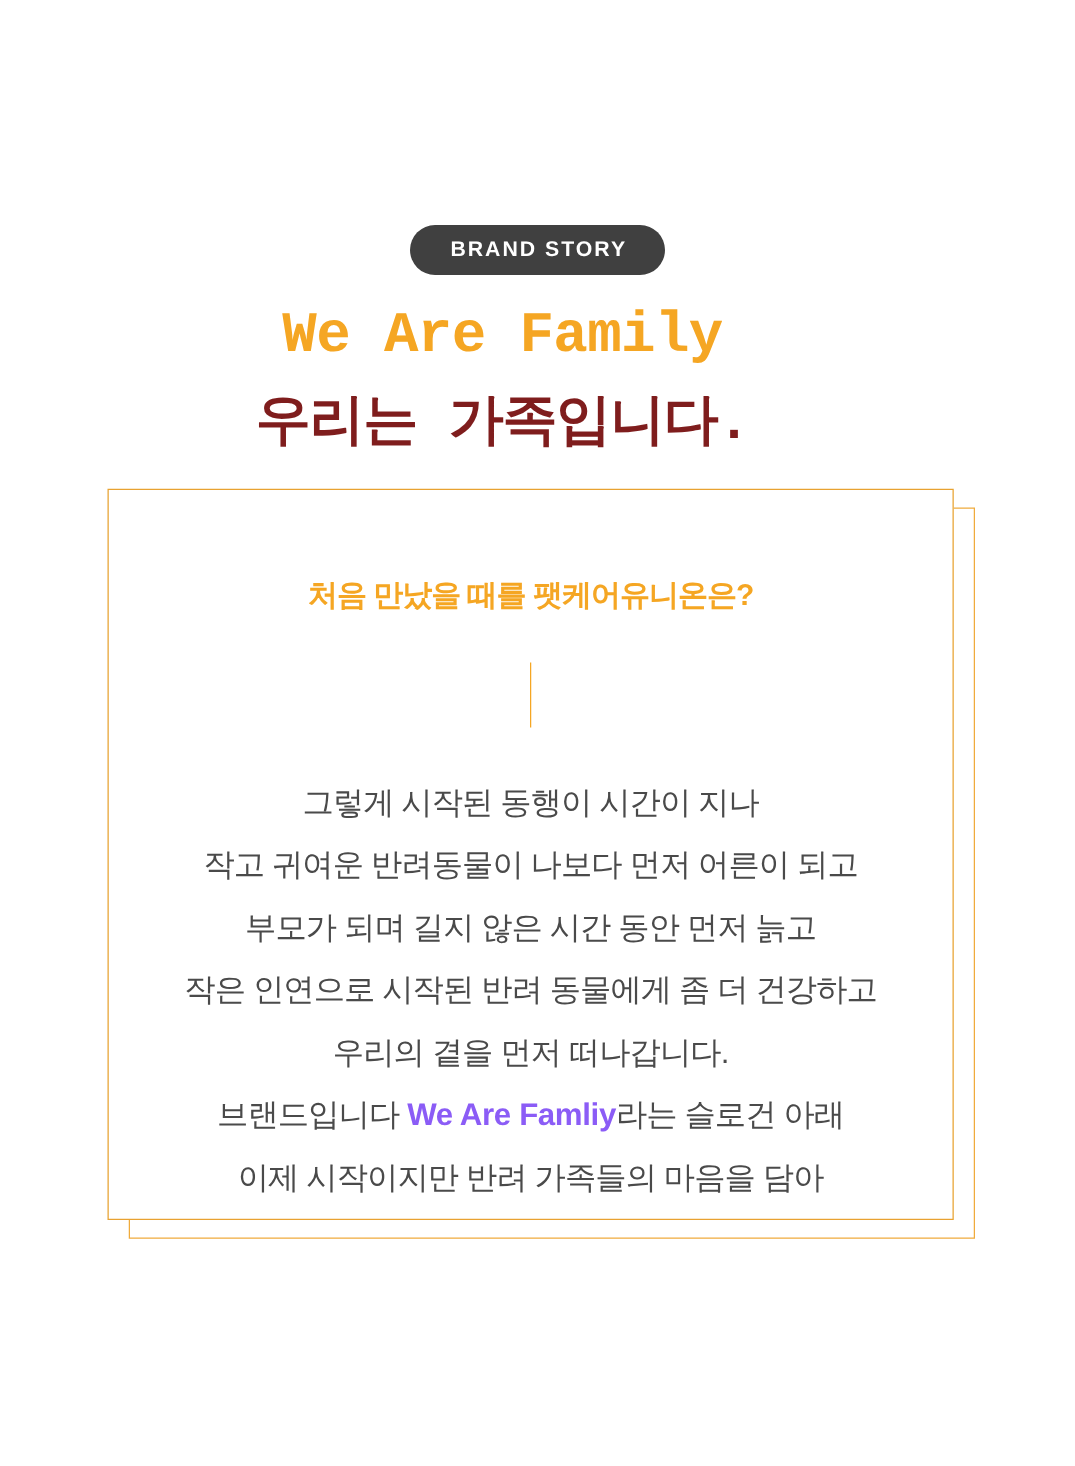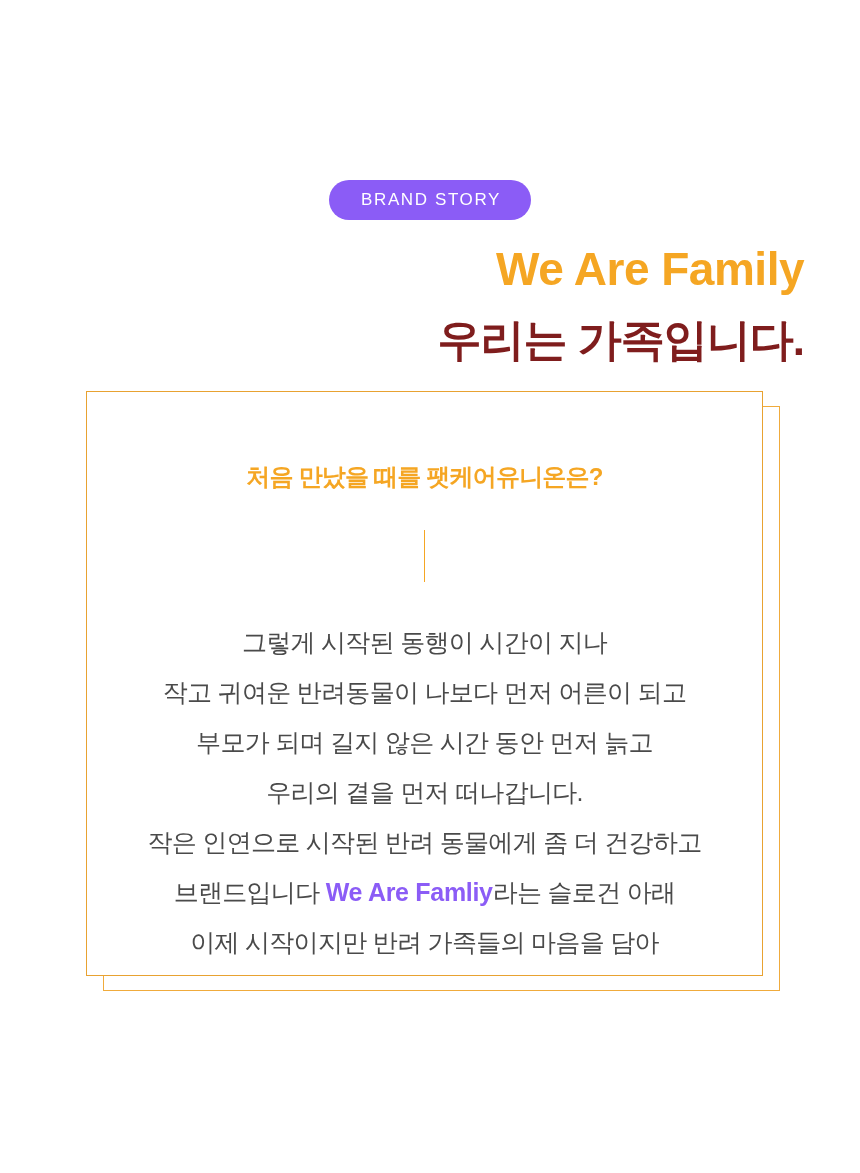--- a/index.html
+++ b/index.html
@@ -24,37 +24,38 @@
   
   .badge-wrap {
     position: absolute;
     top: 180px;
     left: 0;
     width: 860px;
     text-align: center;
   }
   .badge {
     display: inline-block;
-    background: #8b5cf6;
+    background: #404040;
     color: #ffffff;
     font-size: 17px;
-    font-weight: normal;
+    font-weight: bold;
     letter-spacing: 1.6px;
     padding: 11px 30px 12px 32px;
     border-radius: 22px;
     line-height: 1;
   }
 
   
   .heading-wrap {
     position: absolute;
     top: 243px;
     left: 0;
     width: 804px;
-    text-align: right;
+    text-align: center;
+    font-family: Liberation Mono, monospace;
   }
   .heading-en {
     color: #f5a623;
     font-size: 46px;
     font-weight: bold;
     line-height: 1.15;
     letter-spacing: -0.5px;
   }
   .heading-ko {
     color: #7f1d1d;
@@ -147,22 +148,22 @@
     <div class="box-inner">
 
       <div class="sub-question">처음 만났을 때를 팻케어유니온은?</div>
 
       <div class="divider"></div>
 
       <div class="body-copy">
         <span class="line">그렇게 시작된 동행이 시간이 지나</span>
         <span class="line">작고 귀여운 반려동물이 나보다 먼저 어른이 되고</span>
         <span class="line">부모가 되며 길지 않은 시간 동안 먼저 늙고</span>
+        <span class="line">작은 인연으로 시작된 반려 동물에게 좀 더 건강하고</span>
         <span class="line">우리의 곁을 먼저 떠나갑니다.</span>
-        <span class="line">작은 인연으로 시작된 반려 동물에게 좀 더 건강하고</span>
         <span class="line"><span>브랜드입니다 </span><span class="slogan-inline">We Are Famliy</span><span>라는 슬로건 아래</span></span>
         <span class="line">이제 시작이지만  반려 가족들의 마음을 담아</span>
       </div>
 
     </div>
   </div>
 
 </div>
 
 </body></html>

